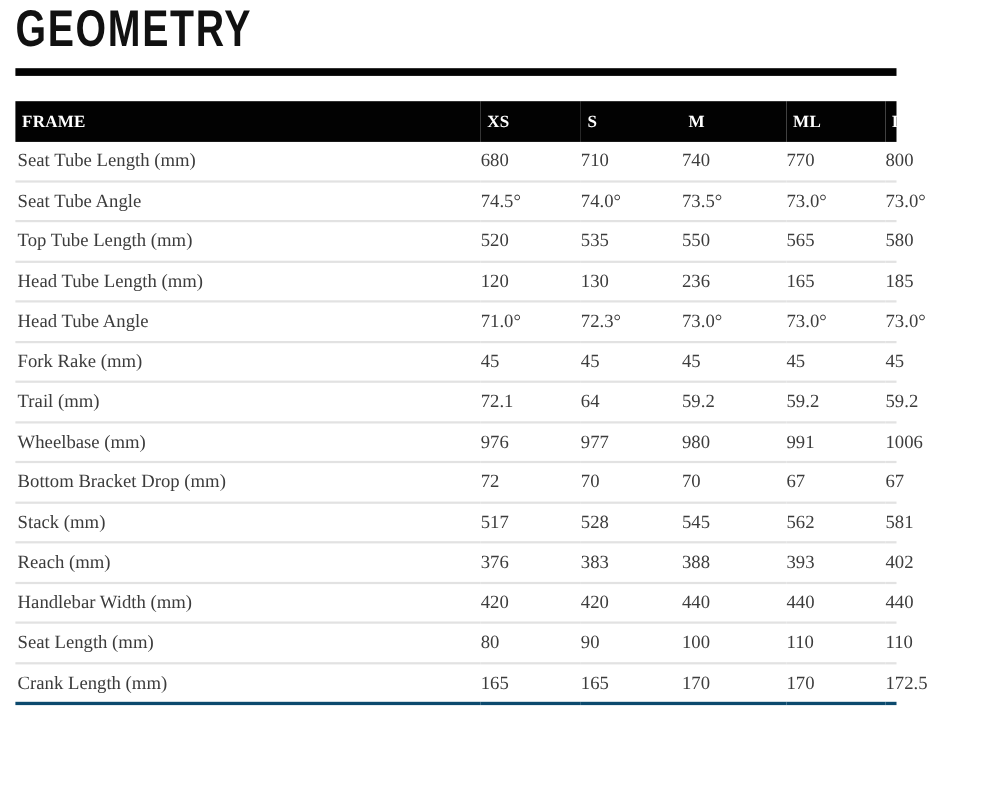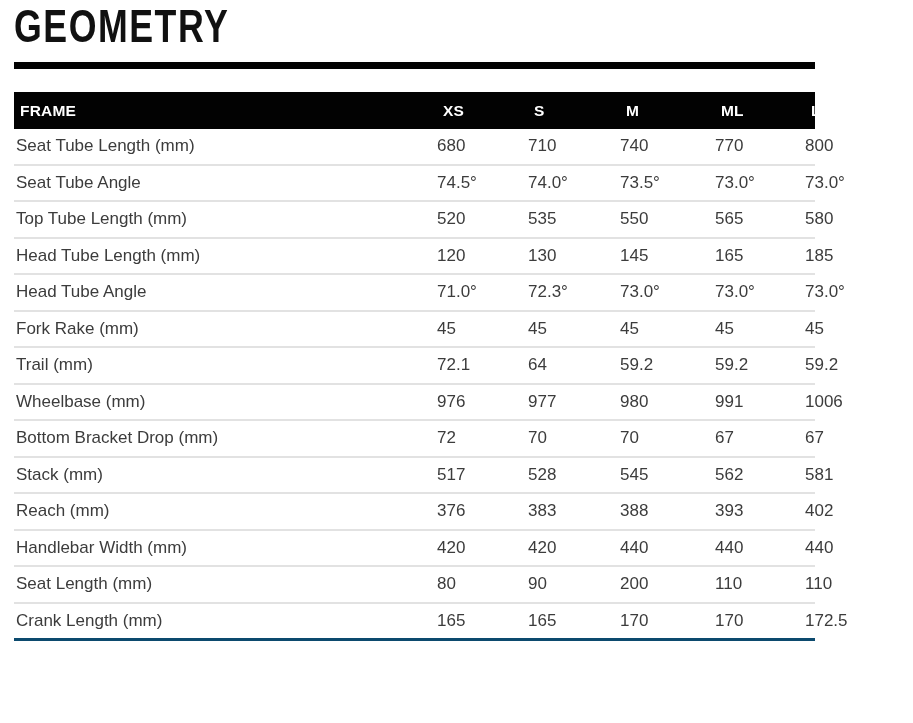--- a/index.html
+++ b/index.html
@@ -38,20 +38,21 @@
   }
   .top-rule {
     height: 7px;
     background: #020202;
   }
   table.geometry {
     margin-top: 23px;
     width: 100%;
     border-collapse: collapse;
     table-layout: fixed;
+    font-family: Liberation Serif, serif;
   }
   col.c-label { width: 423px; }
   col.c-xs { width: 91px; }
   col.c-s  { width: 92px; }
   col.c-m  { width: 95px; }
   col.c-ml { width: 90px; }
   col.c-l  { width: auto; }
   thead tr {
     background: #020202;
     height: 37px;
@@ -136,21 +137,21 @@
           <td>520</td>
           <td>535</td>
           <td>550</td>
           <td>565</td>
           <td>580</td>
         </tr>
         <tr>
           <td class="label">Head Tube Length (mm)</td>
           <td>120</td>
           <td>130</td>
-          <td>145</td>
+          <td>236</td>
           <td>165</td>
           <td>185</td>
         </tr>
         <tr>
           <td class="label">Head Tube Angle</td>
           <td>71.0°</td>
           <td>72.3°</td>
           <td>73.0°</td>
           <td>73.0°</td>
           <td>73.0°</td>
@@ -208,21 +209,21 @@
           <td>420</td>
           <td>420</td>
           <td>440</td>
           <td>440</td>
           <td>440</td>
         </tr>
         <tr>
           <td class="label">Seat Length (mm)</td>
           <td>80</td>
           <td>90</td>
-          <td>200</td>
+          <td>100</td>
           <td>110</td>
           <td>110</td>
         </tr>
         <tr>
           <td class="label">Crank Length (mm)</td>
           <td>165</td>
           <td>165</td>
           <td>170</td>
           <td>170</td>
           <td>172.5</td>

